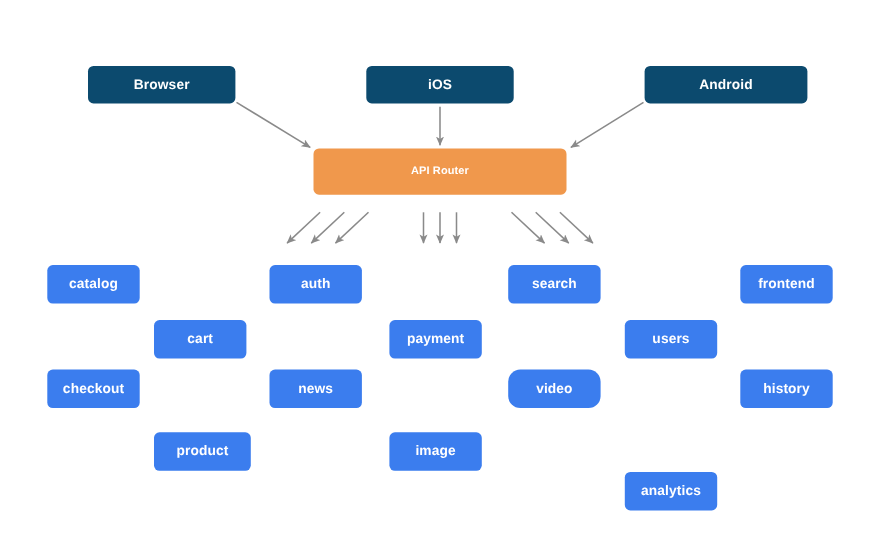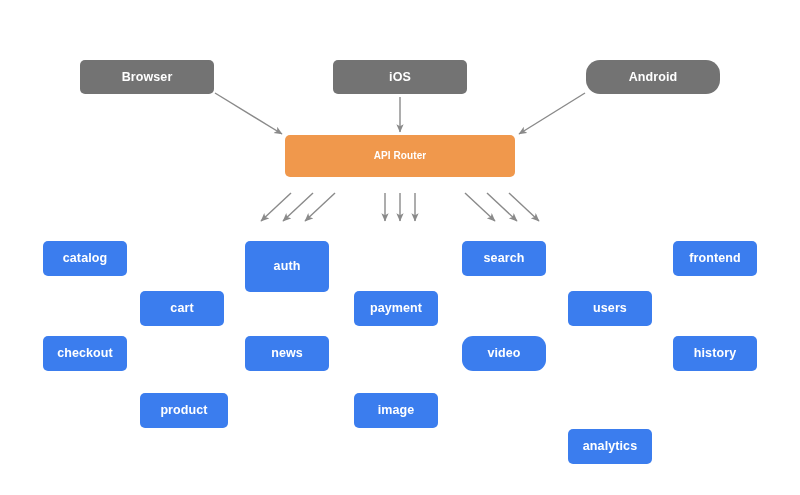--- a/index.html
+++ b/index.html
@@ -28,21 +28,21 @@
     align-items: center;
     justify-content: center;
     color: #ffffff;
     font-size: 12.5px;
     font-weight: bold;
     letter-spacing: 0.1px;
     line-height: 1;
     white-space: nowrap;
     user-select: none;
   }
-  .node.client  { background: #737373; }
+  .node.client  { background: #0c4a6e; }
   .node.router  { background: #F0984C; }
   .node.service { background: #3B7DEE; }
   .node.router  { font-size: 10px; }
   svg#edges {
     position: absolute;
     left: 0; top: 0;
     width: 800px;
     height: 495px;
     overflow: visible;
     pointer-events: none;
@@ -80,30 +80,30 @@
       </g>
   </svg>
 
   <div id="nodes-layer">
       <div class="node client" style="left: 80px; top: 60px; width: 134px; height: 34px;">
         <span>Browser</span>
       </div>
       <div class="node client" style="left: 333px; top: 60px; width: 134px; height: 34px;">
         <span>iOS</span>
       </div>
-      <div class="node client" style="left: 586px; top: 60px; width: 134px; height: 34px; border-radius: 14px;">
+      <div class="node client" style="left: 586px; top: 60px; width: 148px; height: 34px;">
         <span>Android</span>
       </div>
       <div class="node router" style="left: 285px; top: 135px; width: 230px; height: 42px;">
         <span>API Router</span>
       </div>
       <div class="node service" style="left: 43px; top: 241px; width: 84px; height: 35px;">
         <span>catalog</span>
       </div>
-      <div class="node service" style="left: 245px; top: 241px; width: 84px; height: 51px;">
+      <div class="node service" style="left: 245px; top: 241px; width: 84px; height: 35px;">
         <span>auth</span>
       </div>
       <div class="node service" style="left: 462px; top: 241px; width: 84px; height: 35px;">
         <span>search</span>
       </div>
       <div class="node service" style="left: 673px; top: 241px; width: 84px; height: 35px;">
         <span>frontend</span>
       </div>
       <div class="node service" style="left: 140px; top: 291px; width: 84px; height: 35px;">
         <span>cart</span>

